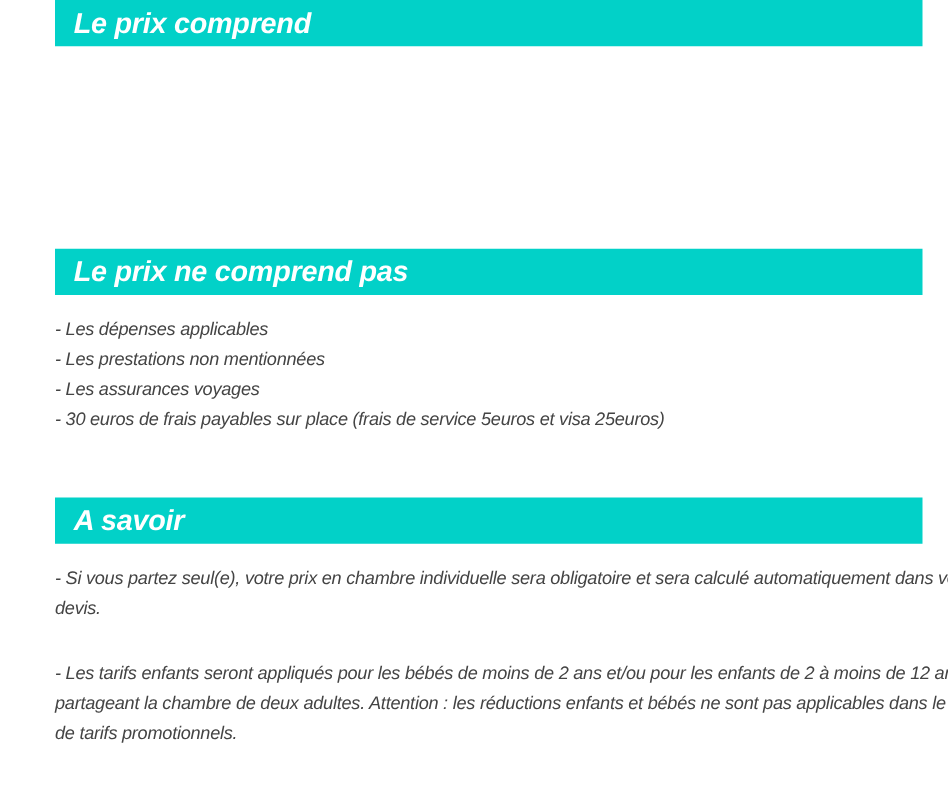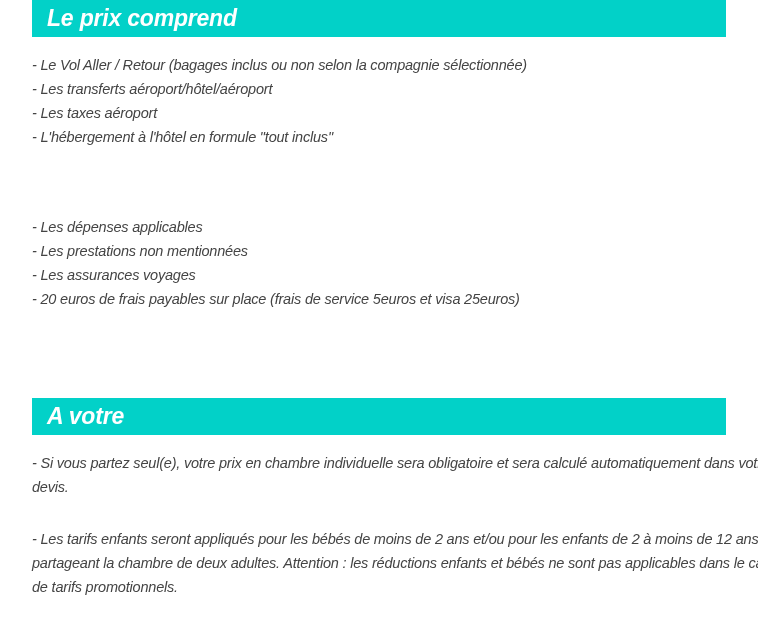--- a/index.html
+++ b/index.html
@@ -9,21 +9,21 @@
     }
     body {
       width: 758px;
       height: 643px;
       overflow: hidden;
       font-family: "Liberation Sans", "DejaVu Sans", sans-serif;
       color: #444444;
     }
     .section {
       position: absolute;
-      left: 4px;
+      left: 16px;
       width: 694px;
       padding-left: 28px;
     }
     .section-header {
       height: 37px;
       background: #02d1c8;
       color: #ffffff;
       font-style: italic;
       font-weight: bold;
       font-size: 23px;
@@ -55,34 +55,29 @@
       color: #444;
       letter-spacing: -0.2px;
       width: 752px;
     }
   </style>
 </head>
 <body>
 
 <div class="section" style="top:0;">
   <div class="section-header">Le prix comprend</div>
-  <ul class="list" style="margin-top:16px;">
-    <li>- Le Vol Aller / Retour (bagages inclus ou non selon la compagnie sélectionnée)</li>
-    <li>- Les transferts aéroport/hôtel/aéroport</li>
-    <li>- Les taxes aéroport</li>
-    <li>- L'hébergement à l'hôtel en formule "tout inclus"</li>
-  </ul>
 </div>
 
 <div class="section" style="top:199px;">
+  <div class="section-header">Le prix ne comprend pas</div>
   <ul class="list" style="margin-top:16px;">
     <li>- Les dépenses applicables</li>
     <li>- Les prestations non mentionnées</li>
     <li>- Les assurances voyages</li>
-    <li>- 20 euros de frais payables sur place (frais de service 5euros et visa 25euros)</li>
+    <li>- 30 euros de frais payables sur place (frais de service 5euros et visa 25euros)</li>
   </ul>
 </div>
 
 <div class="section" style="top:398px;">
-  <div class="section-header">A votre</div>
+  <div class="section-header">A savoir</div>
   <p class="para" style="margin-top:16px;">- Si vous partez seul(e), votre prix en chambre individuelle sera obligatoire et sera calculé automatiquement dans votre devis.</p>
   <p class="para" style="margin-top:28px;">- Les tarifs enfants seront appliqués pour les bébés de moins de 2 ans et/ou pour les enfants de 2 à moins de 12 ans, partageant la chambre de deux adultes. Attention : les réductions enfants et bébés ne sont pas applicables dans le cadre de tarifs promotionnels.</p>
 </div>
 
 </body></html>

